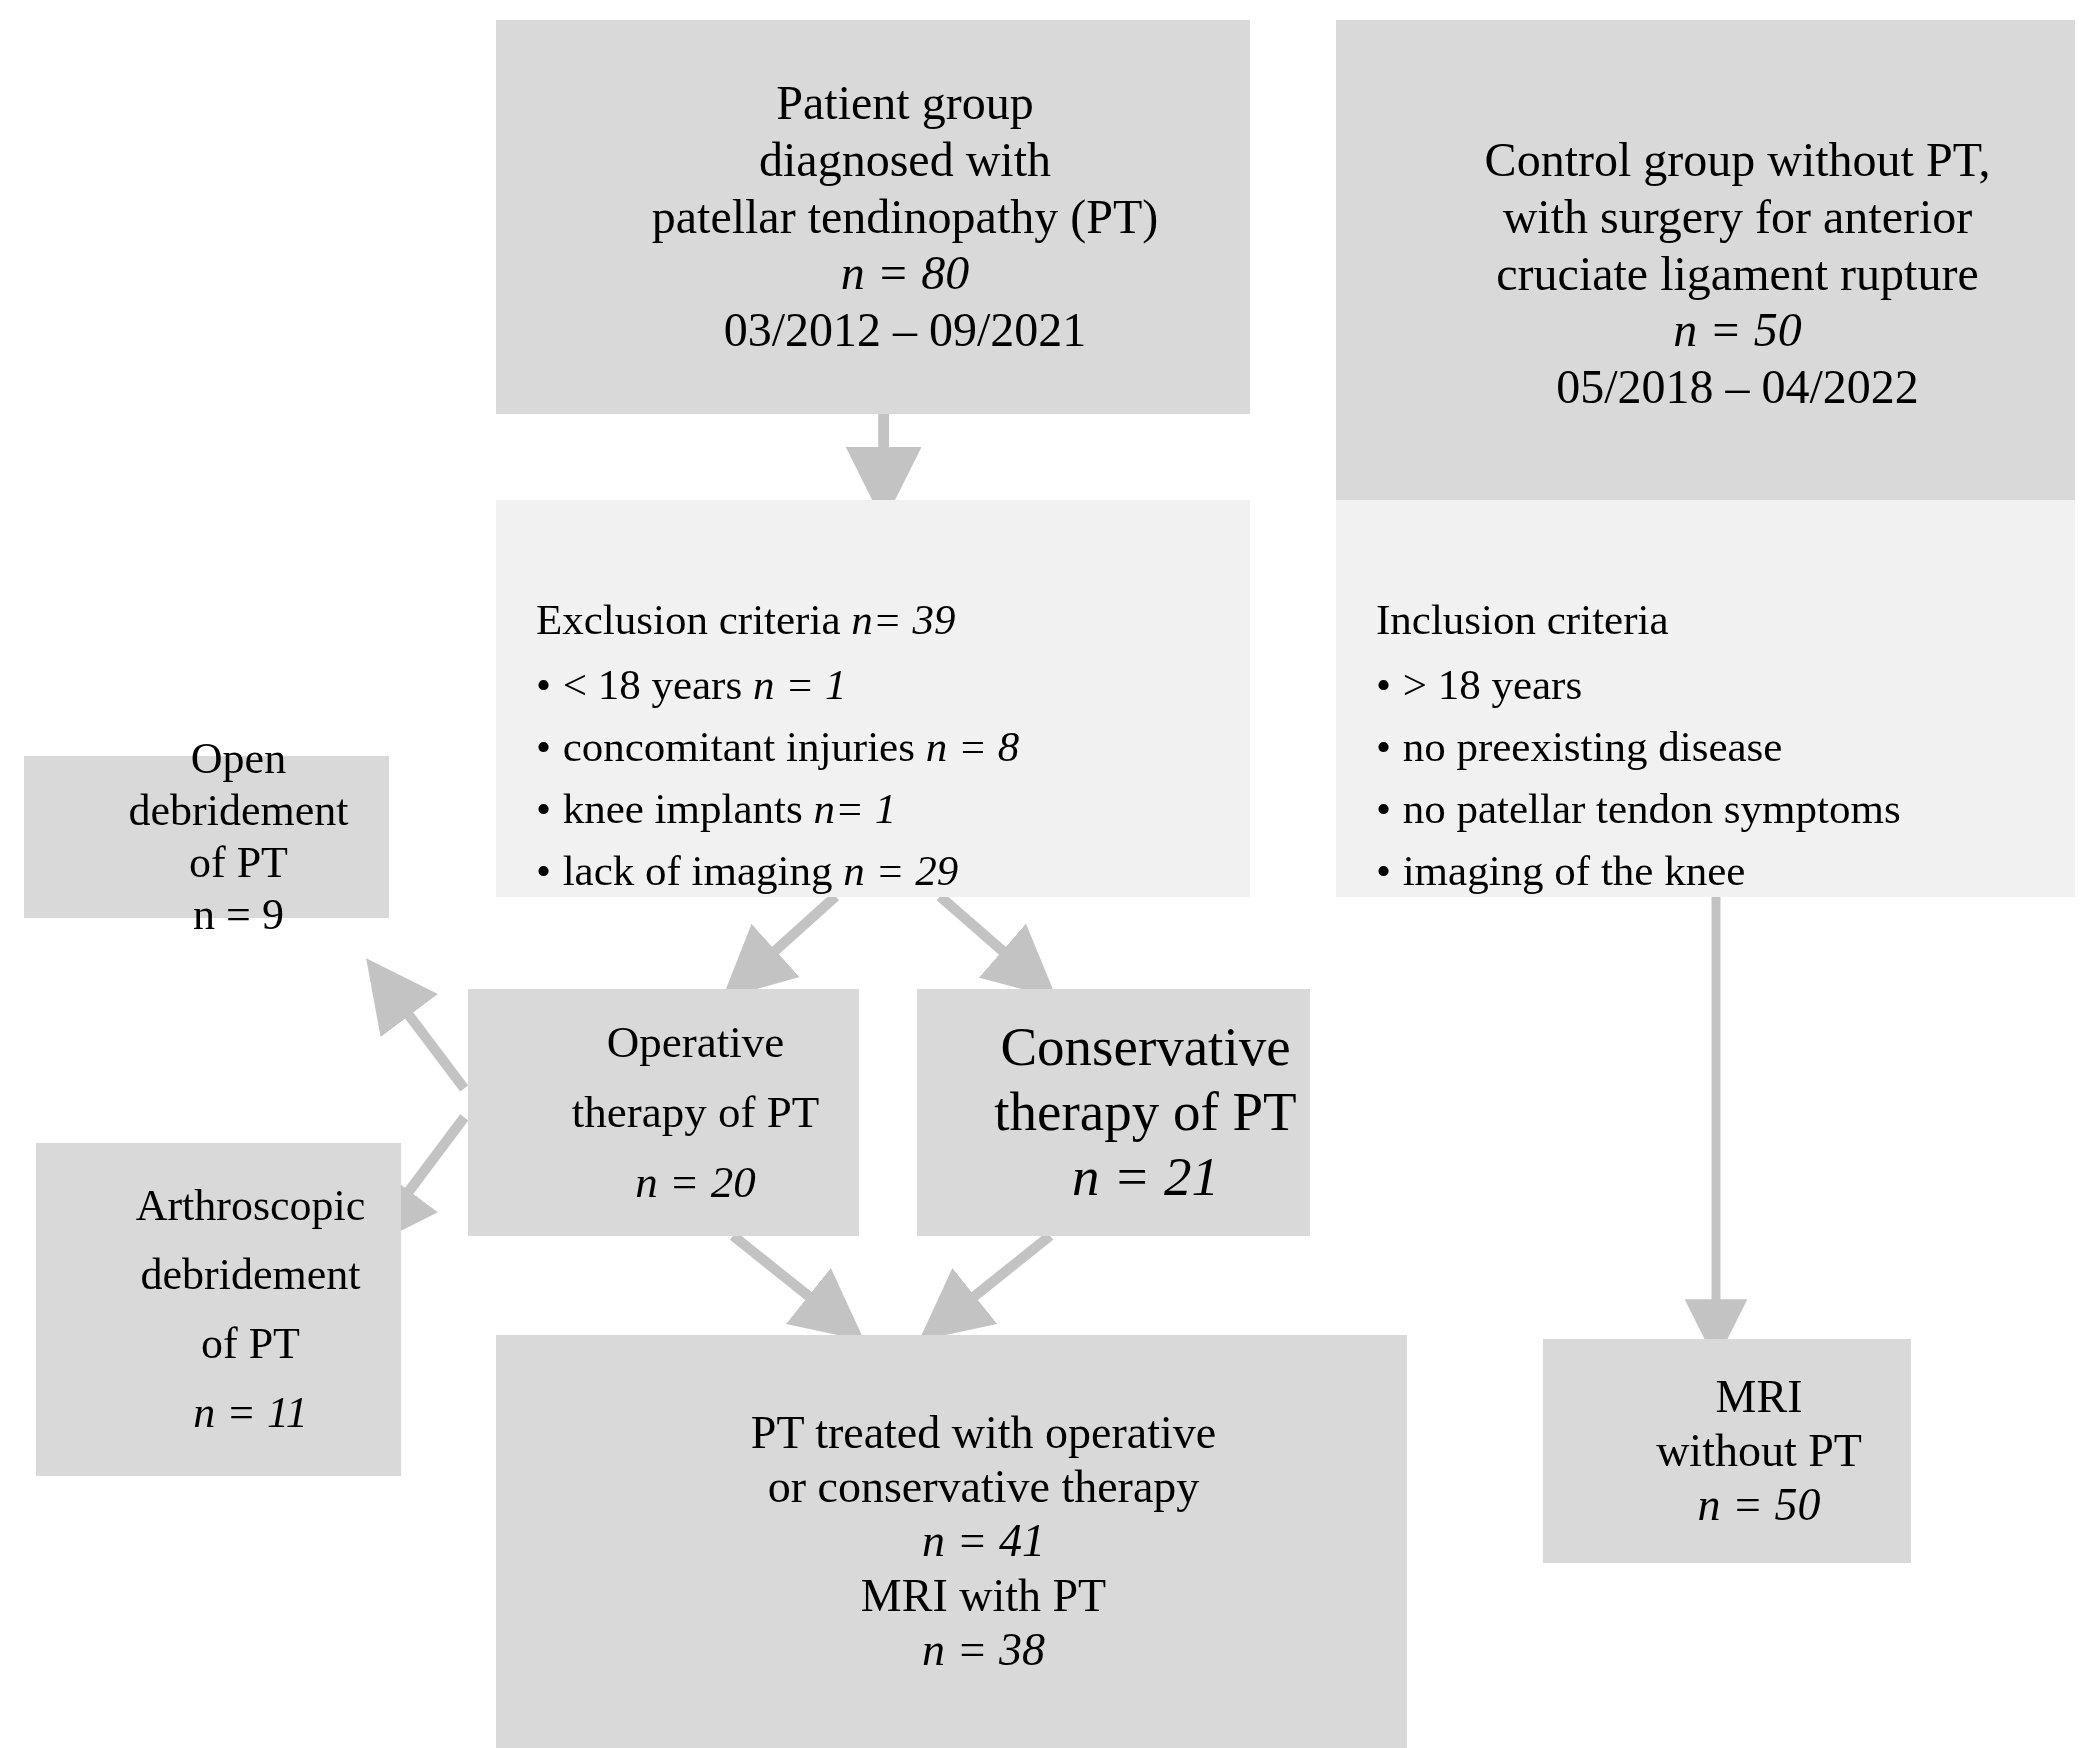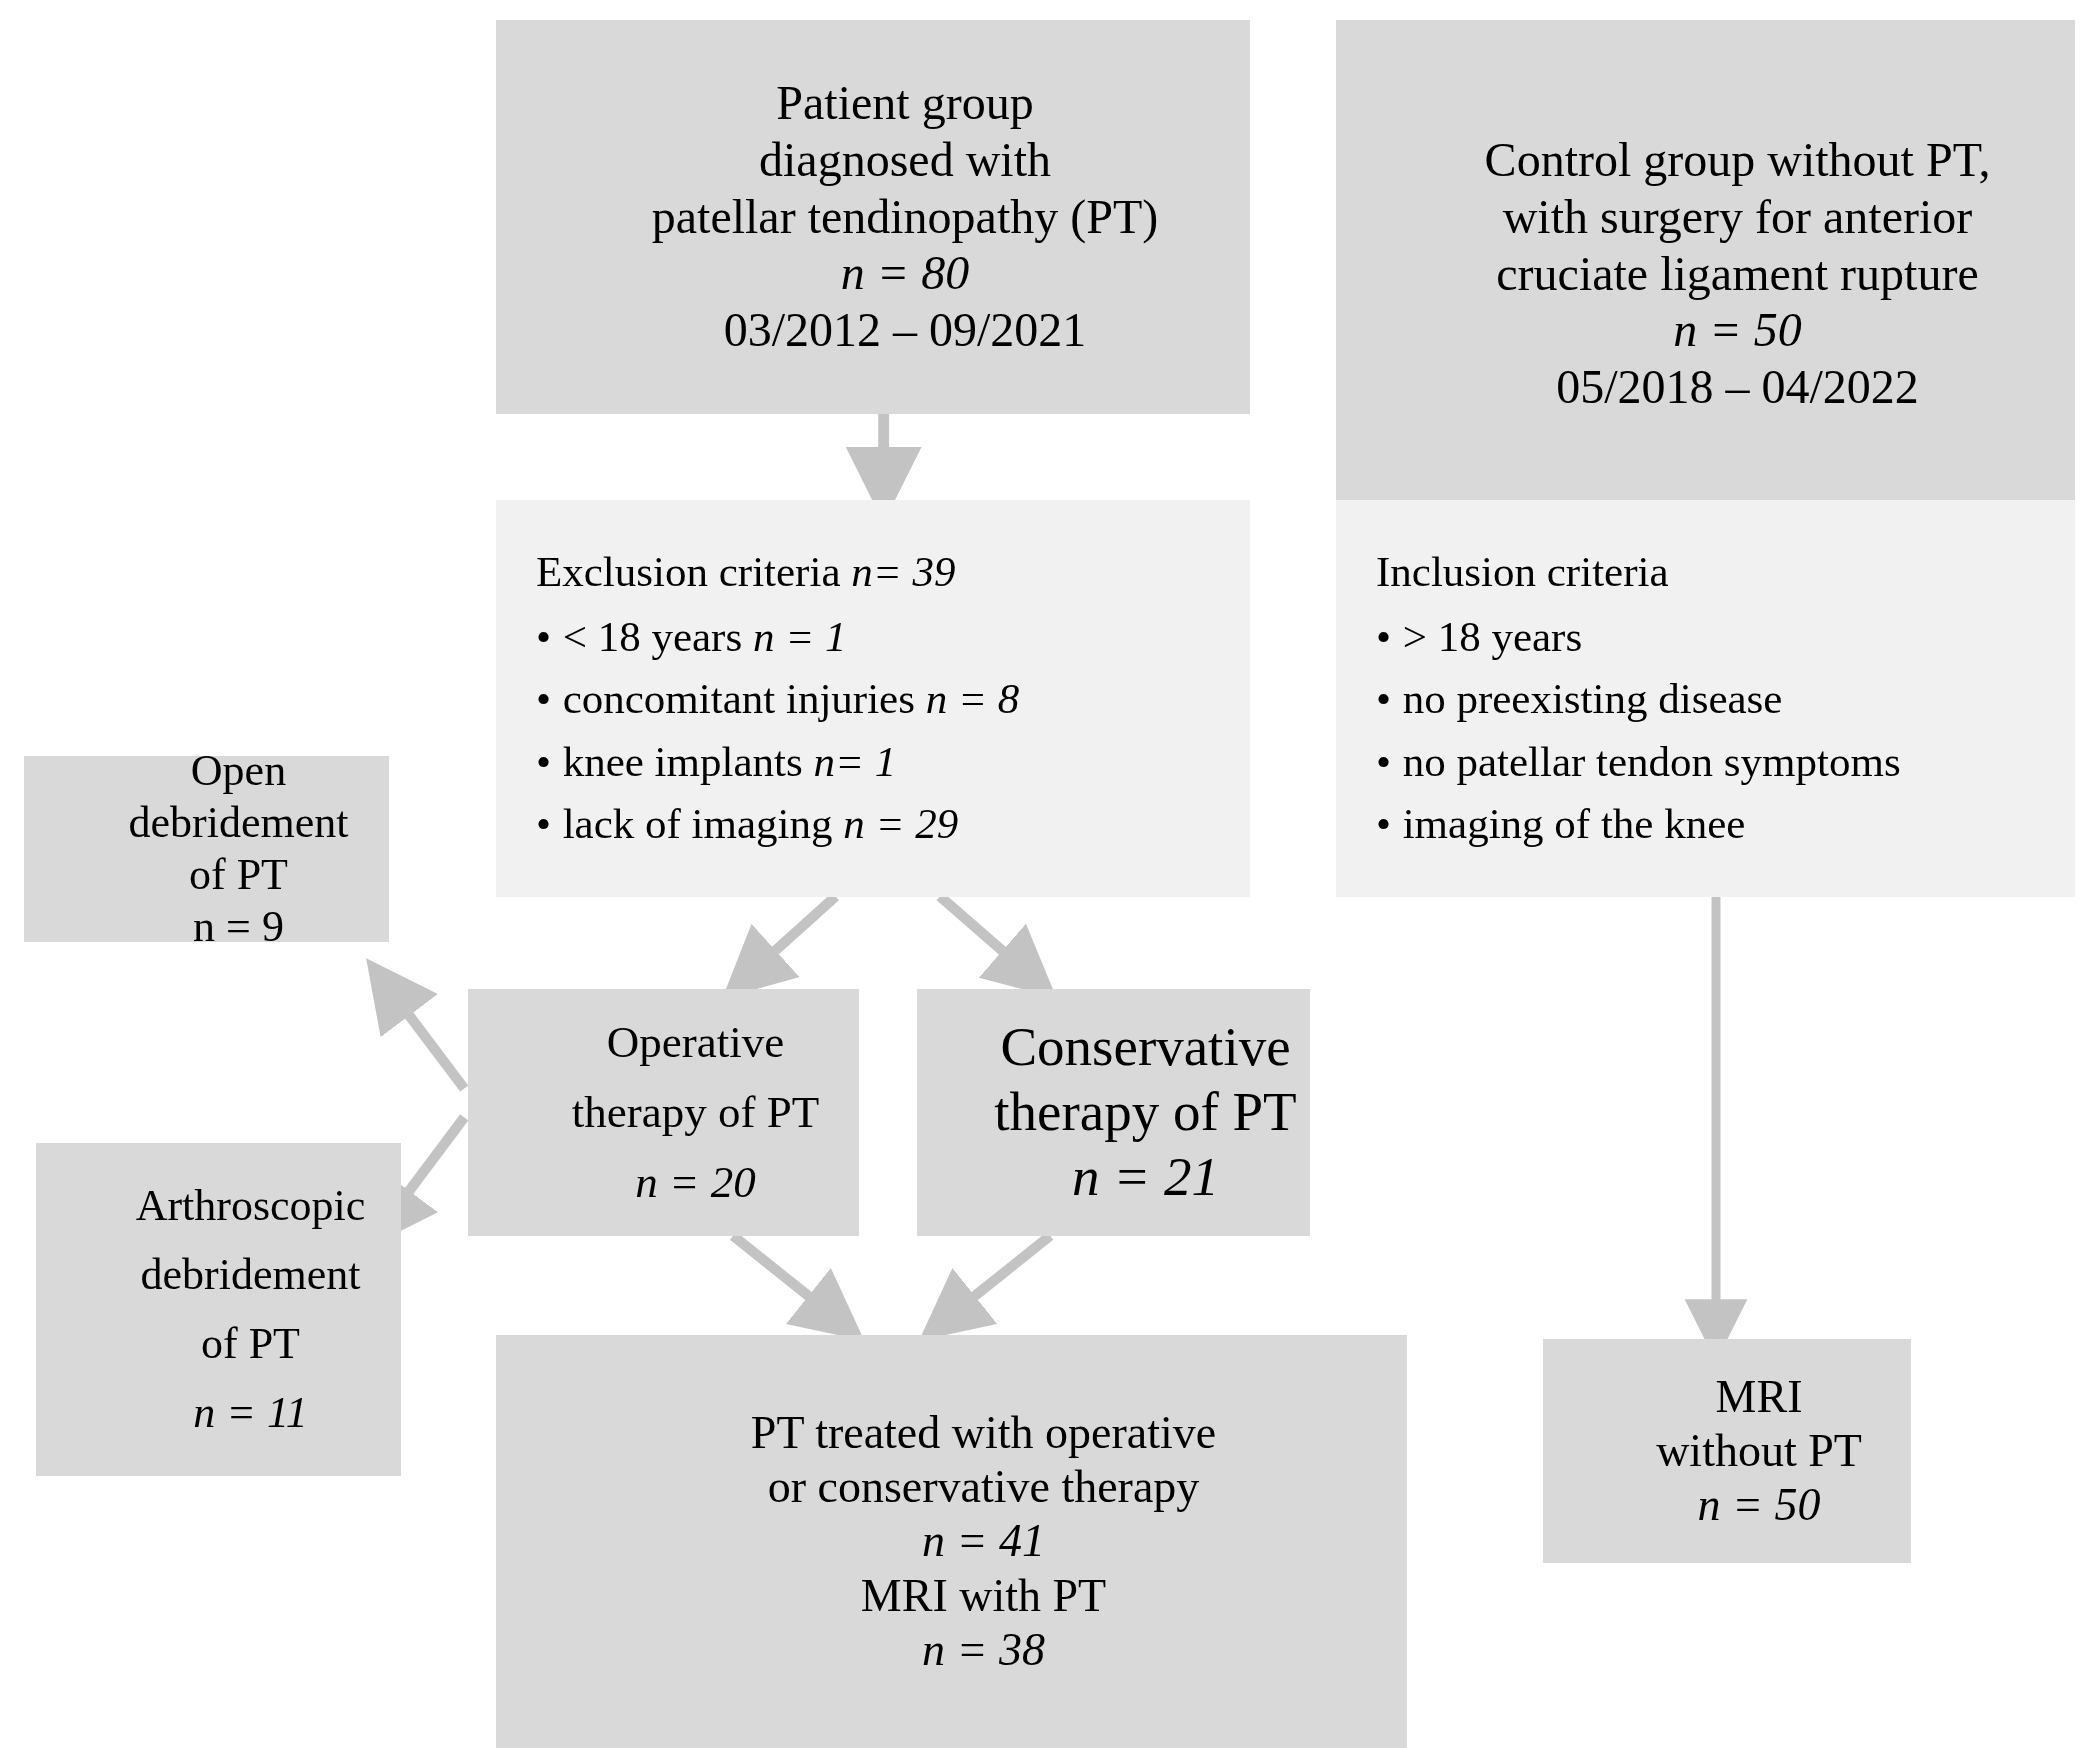--- a/index.html
+++ b/index.html
@@ -34,20 +34,21 @@
     line-height: 1.18;
   }
   .ctr  { text-align: center; padding-left: 32px; }
 
   .it { font-style: italic; }
 
   
   .crit {
     padding-left: 40px;
     padding-right: 23px;
+    justify-content: flex-end;
   }
   .crit .head {
     text-align: left;
     margin-bottom: 14px;
   }
   .crit .bul {
     text-align: left;
     margin-bottom: 11.5px;
     white-space: nowrap;
   }
@@ -150,21 +151,21 @@
 
     <span class="line bul">
       <span class="bullet-glyph">•</span><span>no patellar tendon symptoms</span>
     </span>
 
     <span class="line bul">
       <span class="bullet-glyph">•</span><span>imaging of the knee</span>
     </span>
   </div>
 
-  <div class="box" style="left:24px; top:756px; width:365px; height:186px; font-size:44px;">
+  <div class="box" style="left:24px; top:756px; width:365px; height:162px; font-size:44px;">
     <span class="line ctr">Open</span>
     <span class="line ctr">debridement</span>
     <span class="line ctr">of PT</span>
     <span class="line ctr">n = 9</span>
   </div>
 
   <div class="box" style="left:36px; top:1143px; width:365px; height:333px; font-size:44px;gap:17px;">
     <span class="line ctr">Arthroscopic</span>
     <span class="line ctr">debridement</span>
     <span class="line ctr">of PT</span>

